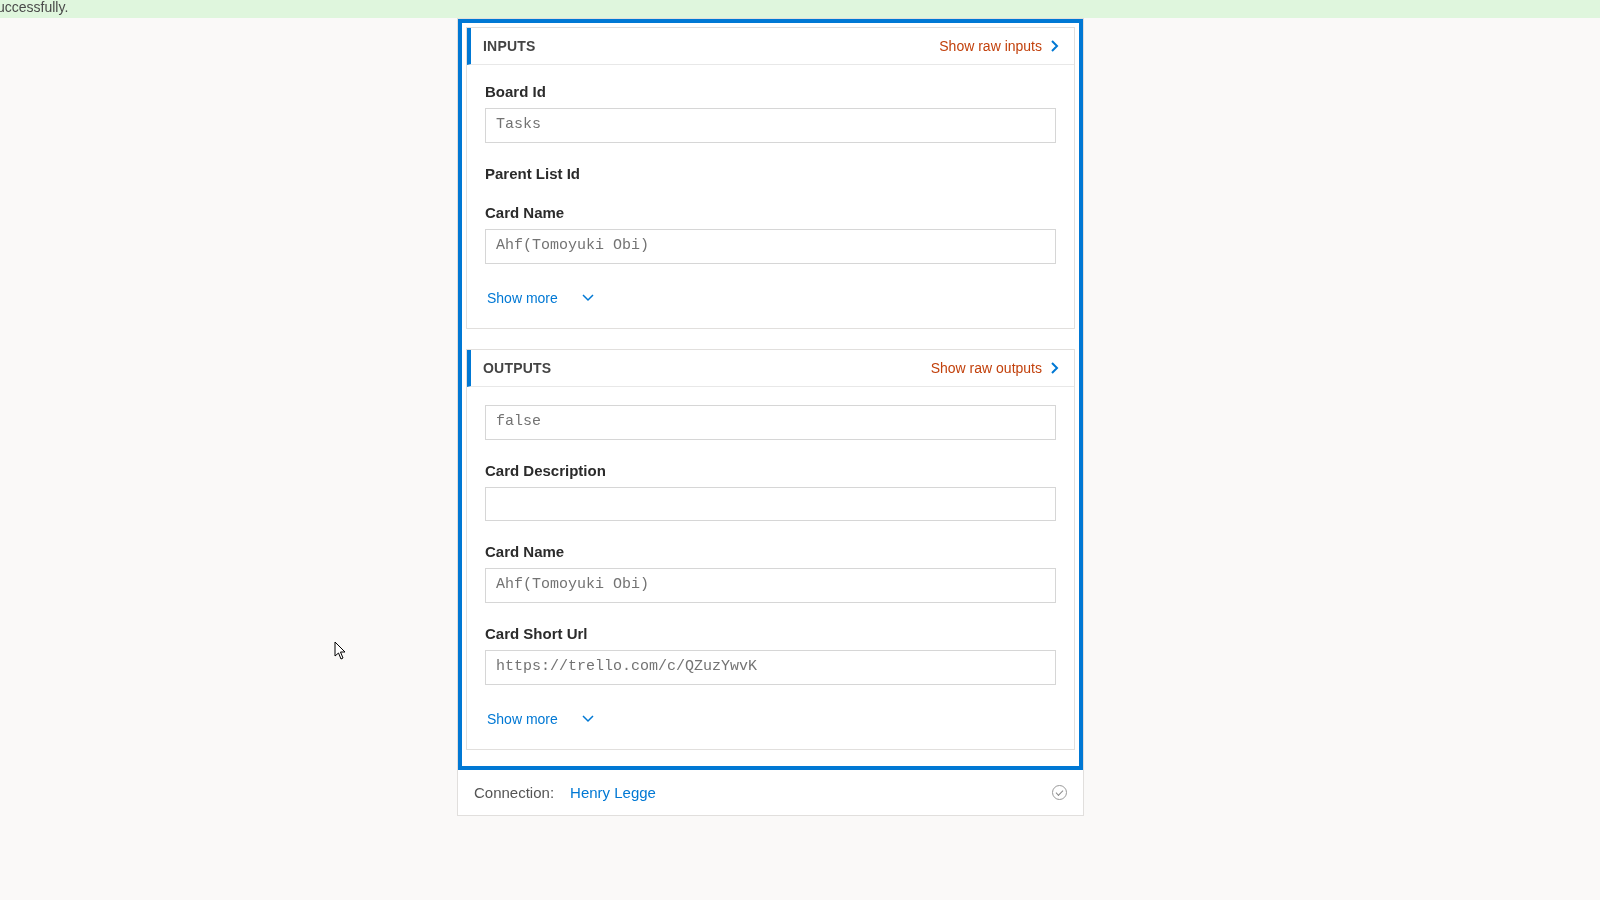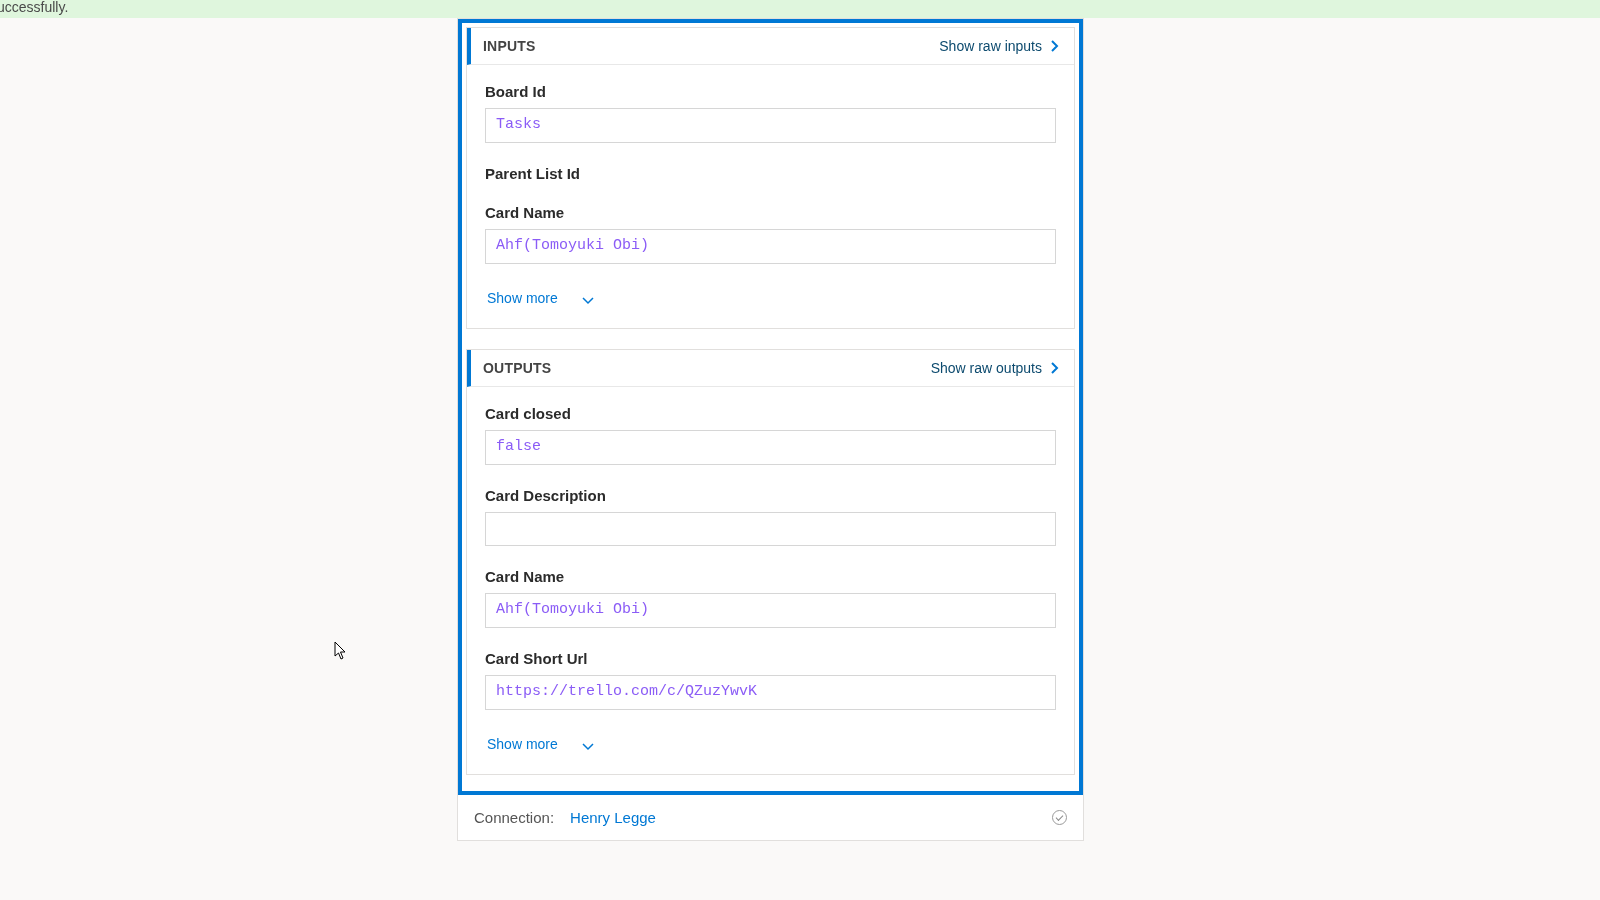--- a/index.html
+++ b/index.html
@@ -53,49 +53,49 @@
     font-size: 14px;
     font-weight: 600;
     color: #444;
     letter-spacing: .2px;
   }
   .raw-link {
     display: flex;
     align-items: center;
     gap: 8px;
     font-size: 14px;
-    color: #0c4a6e;
+    color: #c2410c;
     cursor: pointer;
   }
   .raw-link svg { stroke: #0078d4; }
 
   .section-body {
     padding: 18px 18px 10px 18px;
   }
 
   .field { margin-bottom: 22px; }
   .field-label {
     font-size: 15px;
     color: #2b2b2b;
     margin-bottom: 8px;
     font-weight: 700;
   }
   .field-value {
     border: 1px solid #d6d6d6;
     padding: 7px 10px 9px 10px;
     font-family: Consolas, "Courier New", monospace;
     font-size: 15px;
-    color: #8b5cf6;
+    color: #737373;
     min-height: 34px;
     background: #fff;
   }
 
   .show-more {
     display: inline-flex;
-    align-items: flex-end;
+    align-items: center;
     gap: 23px;
     font-size: 14px;
     color: #0078d4;
     cursor: pointer;
     padding: 4px 0 12px 2px;
   }
   .show-more svg { stroke: #0078d4; }
 
   .connection-row {
     display: flex;
@@ -179,21 +179,20 @@
         <div class="section-title">OUTPUTS</div>
         <div class="raw-link">
           <span>Show raw outputs</span>
           <svg width="10" height="14" viewBox="0 0 10 14" fill="none" stroke-width="2">
               <path d="M2 2 L7 7 L2 12"></path>
             </svg>
         </div>
       </div>
       <div class="section-body">
         <div class="field">
-          <div class="field-label">Card closed</div>
           <div class="field-value">false</div>
         </div>
         <div class="field">
           <div class="field-label">Card Description</div>
           <div class="field-value"></div>
         </div>
         <div class="field">
           <div class="field-label">Card Name</div>
           <div class="field-value">Ahf(Tomoyuki Obi)</div>
         </div>

